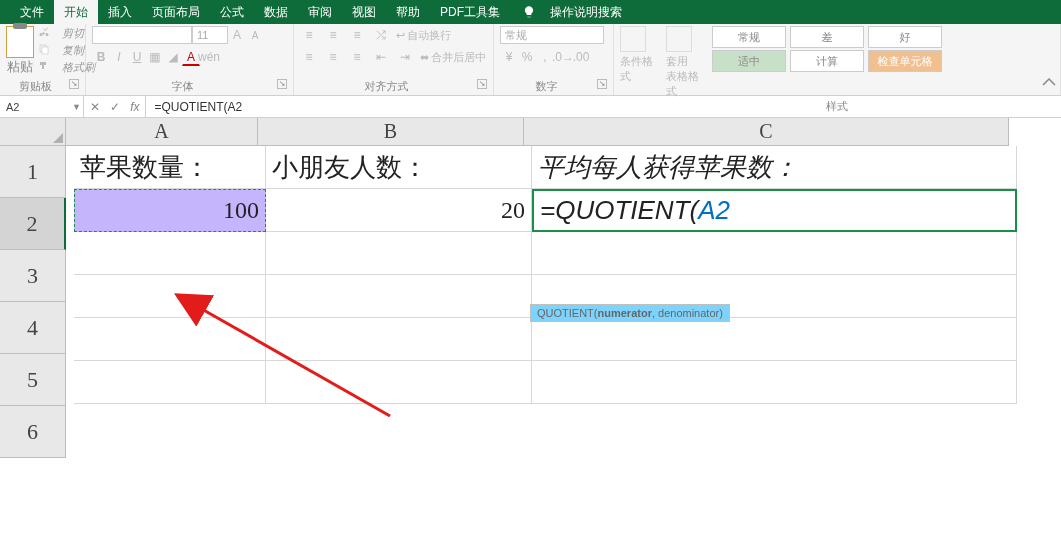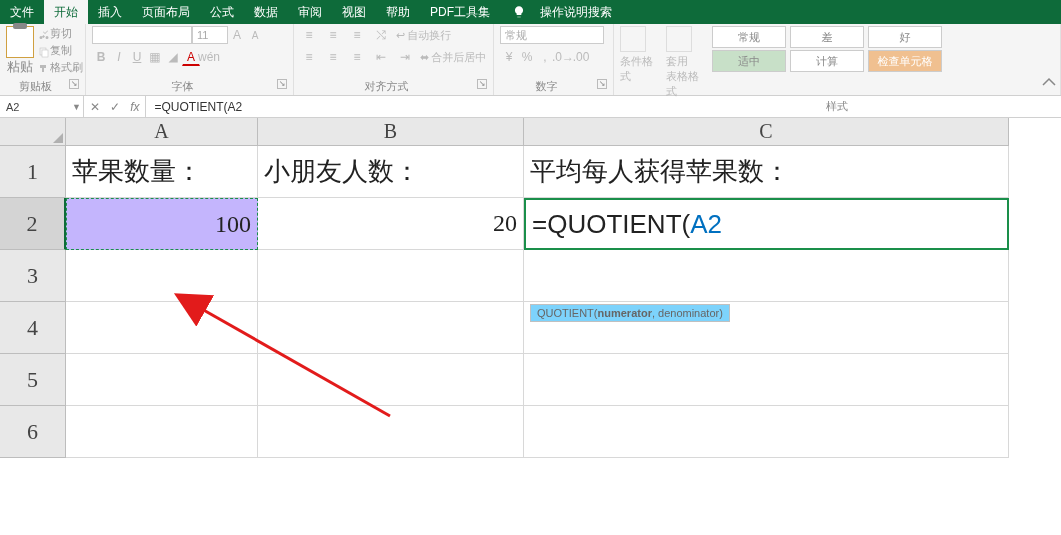--- a/index.html
+++ b/index.html
@@ -1,36 +1,36 @@
 <!DOCTYPE html>
 <html><head>
 <meta charset="utf-8">
 <style>
 * { margin: 0; padding: 0; box-sizing: border-box; font-family: "Microsoft YaHei", Arial, sans-serif; }
 body { width: 1061px; height: 535px; background: #fff; overflow: hidden; font-size: 12px; color: #333; position: relative; }
 
 
-.menubar { height: 24px; background: #0e6b3a; display: flex; align-items: center; color: #fff; }
+.menubar { height: 24px; background: #0e6b3a; display: flex; align-items: center; color: #fff; padding-left: 10px; }
 .menubar .tab { padding: 0 10px; height: 24px; line-height: 24px; cursor: pointer; font-size: 12px; }
 .menubar .tab.active { background: #f5f5f5; color: #0e6b3a; }
 .menubar .help { margin-left: 12px; display: flex; align-items: center; gap: 14px; }
 .bulb { width: 14px; height: 14px; display: inline-block; }
 
 
 .ribbon { height: 72px; background: #f5f5f5; border-bottom: 1px solid #d0d0d0; display: flex; position: relative; }
 .rgroup { border-right: 1px solid #e0e0e0; display: flex; flex-direction: column; height: 100%; padding: 2px 6px 0 6px; }
 .rgroup-body { flex: 1; display: flex; align-items: flex-start; color: #b8b8b8; }
 .rgroup-label { height: 16px; text-align: center; font-size: 11px; color: #888; }
 .rgroup-label .corner { float: right; width: 10px; height: 10px; border: 1px solid #bbb; font-size: 8px; line-height: 8px; margin-left: 4px; }
 
 .paste-block { display: flex; flex-direction: column; align-items: center; margin-right: 4px; }
 .paste-icon { width: 28px; height: 32px; background: #fff; border: 1px solid #d0a040; position: relative; }
 .paste-icon::before { content: ''; position: absolute; top: -4px; left: 6px; width: 14px; height: 6px; background: #888; border-radius: 2px; }
 .small-list { display: flex; flex-direction: column; gap: 2px; font-size: 11px; color: #999; }
-.small-list div { display: flex; align-items: flex-end; gap: 0; white-space: nowrap; }
+.small-list div { display: flex; align-items: flex-start; gap: 12px; white-space: nowrap; font-style: italic; }
 .mini-icon { width: 12px; height: 12px; display: inline-block; }
 
 .font-block { display: flex; flex-direction: column; gap: 4px; }
 .font-row { display: flex; gap: 0; align-items: center; }
 .sel { border: 1px solid #ccc; height: 18px; background: #fff; display: flex; align-items: center; padding: 0 4px; font-size: 11px; color: #aaa; }
 .sel.w1 { width: 100px; } .sel.w2 { width: 36px; }
 .btn-icon { width: 18px; height: 18px; border: 1px solid transparent; color: #bbb; display: flex; align-items: center; justify-content: center; font-size: 12px; }
 
 .align-block { display: flex; flex-direction: column; gap: 4px; }
 .align-row { display: flex; gap: 6px; align-items: center; }
@@ -61,23 +61,23 @@
 .grid-wrap { position: relative; height: calc(535px - 24px - 72px - 22px); overflow: hidden; }
 .corner-cell { position: absolute; left: 0; top: 0; width: 66px; height: 28px; background: #e8e8e8; border-right: 1px solid #bdbdbd; border-bottom: 1px solid #bdbdbd; }
 .corner-cell::after { content: ''; position: absolute; right: 2px; bottom: 2px; border-left: 10px solid transparent; border-bottom: 10px solid #b0b0b0; }
 .col-headers { position: absolute; left: 66px; top: 0; height: 28px; display: flex; }
 .ch { background: #e8e8e8; border-right: 1px solid #bdbdbd; border-bottom: 1px solid #bdbdbd; display: flex; align-items: center; justify-content: center; font-size: 20px; font-family: "Times New Roman", serif; color: #444; }
 .ch.cA { width: 192px; } .ch.cB { width: 266px; } .ch.cC { width: 485px; }
 .row-headers { position: absolute; left: 0; top: 28px; width: 66px; }
 .rh { height: 52px; background: #e8e8e8; border-right: 1px solid #bdbdbd; border-bottom: 1px solid #bdbdbd; display: flex; align-items: center; justify-content: center; font-size: 22px; font-family: "Times New Roman", serif; color: #444; }
 .rh.active { background: #d4d4d4; border-right: 2px solid #0e6b3a; }
 .cells { position: absolute; left: 66px; top: 28px; }
-.row { display: flex; height: 52px; }
+.row { display: flex; height: 43px; padding-left: 8px; }
 .cell { border-right: 1px solid #d8d8d8; border-bottom: 1px solid #d8d8d8; display: flex; align-items: center; font-size: 24px; font-family: "SimSun", serif; color: #222; padding: 0 6px; white-space: nowrap; overflow: visible; }
-.cell.cA { width: 192px; } .cell.cB { width: 266px; } .cell.cC { width: 485px; }
+.cell.cA { width: 192px; } .cell.cB { width: 266px; } .cell.cC { width: 485px; font-style: italic; }
 .cell.rhdr1 { font-size: 26px; }
 .cell.num { justify-content: flex-end; font-family: "Times New Roman", serif; }
 .cell.formula { font-family: "Times New Roman", serif; font-size: 26px; }
 .marching { border: 1.5px dashed #1a8f4a; background: #c4b5fd; }
 .active-edit { border: 2px solid #1a8f4a !important; }
 .formula .ref { color: #0070c0; }
 
 .tooltip { position: absolute; left: 530px; top: 186px; background: #7dd3fc; border: 1px solid #c0c0c0; padding: 2px 6px; font-size: 11px; color: #666; font-family: Arial, sans-serif; }
 .tooltip .bold { font-weight: bold; }
 

